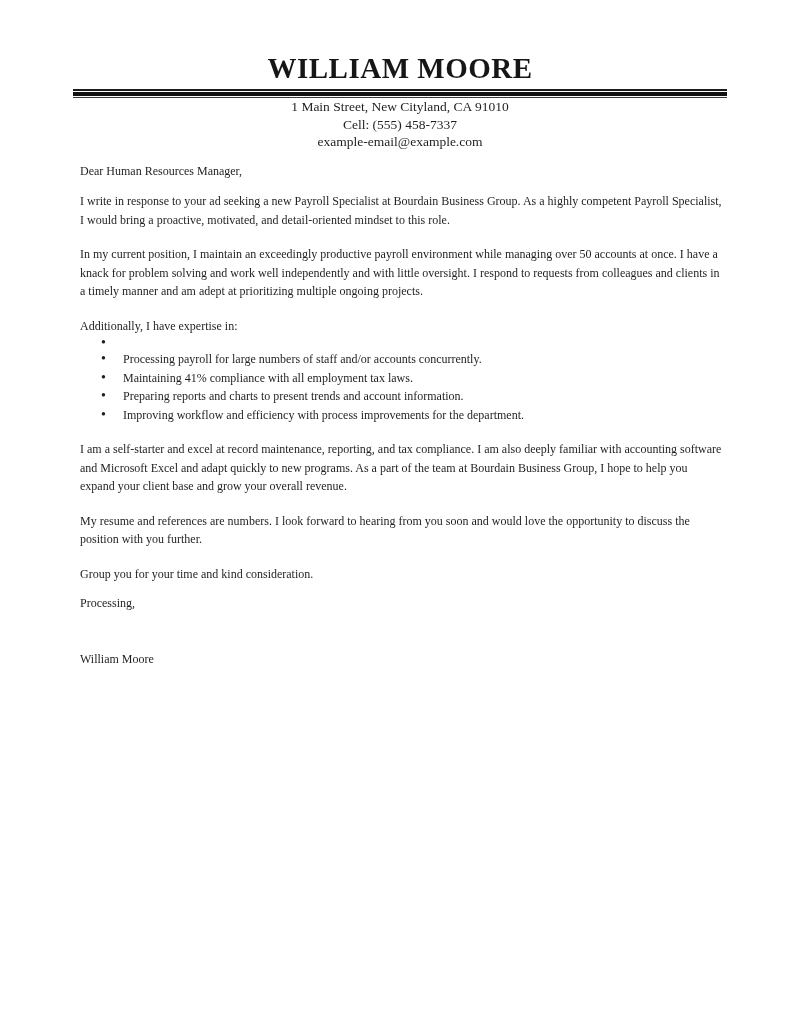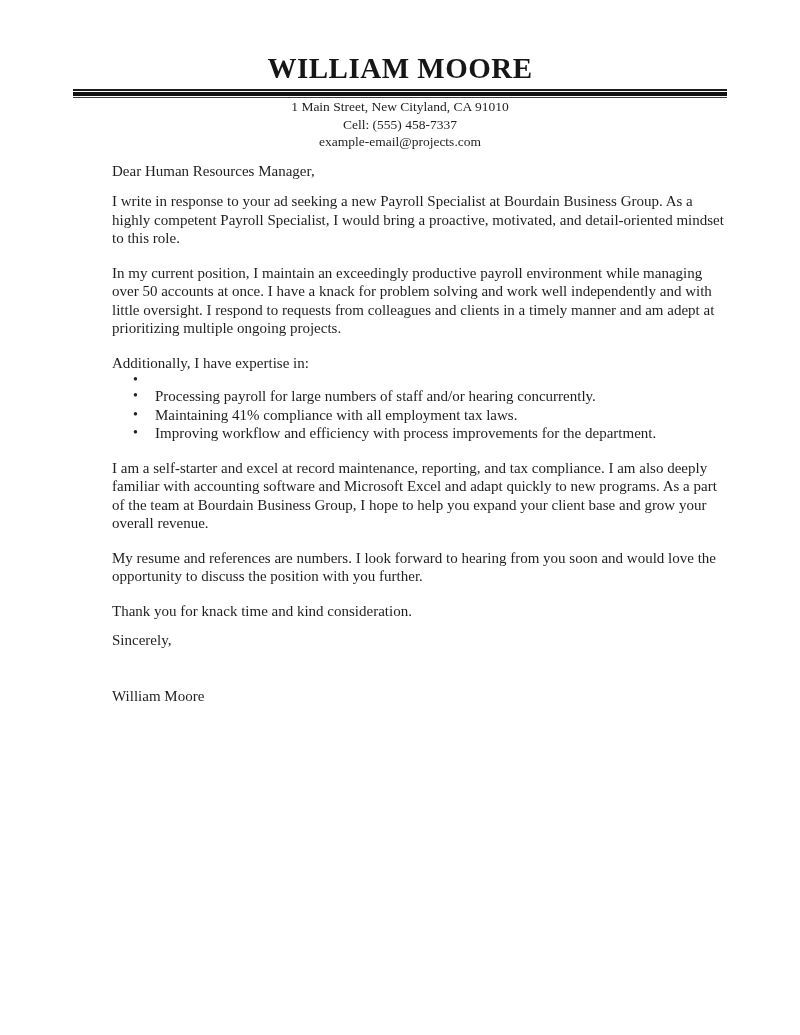--- a/index.html
+++ b/index.html
@@ -50,23 +50,22 @@
     font-size: 13.5px;
     line-height: 17.5px;
   }
   .contact div { white-space: nowrap; }
 
   
   .letter {
     margin-top: 11px;
     padding-left: 7px;
     padding-right: 2px;
-    font-size: 15px;
+    font-size: 12px;
     line-height: 18.5px;
-    margin-left: 32px;
   }
   .letter p {
     margin: 0 0 16px 0;
   }
   .letter p.salutation   { margin-bottom: 12px; }
   .letter p.expertise-intro { margin-bottom: 1px; }
   .letter p.thanks       { margin-bottom: 11px; }
   .letter p.closing      { margin-bottom: 37px; }
   .letter p.signature    { margin-bottom: 0; }
 
@@ -98,45 +97,46 @@
 <div class="page">
 
   <header class="letterhead">
     <h1 class="letterhead-name">WILLIAM MOORE</h1>
 
     <div class="divider"></div>
 
     <div class="contact">
       <div>1 Main Street, New Cityland, CA 91010</div>
       <div>Cell: (555) 458-7337</div>
-      <div>example-email@projects.com</div>
+      <div>example-email@example.com</div>
     </div>
   </header>
 
   <main class="letter">
 
     <p class="salutation">Dear Human Resources Manager,</p>
 
     <p>I write in response to your ad seeking a new Payroll Specialist at Bourdain Business Group. As a highly competent Payroll Specialist, I would bring a proactive, motivated, and detail-oriented mindset to this role.</p>
 
     <p>In my current position, I maintain an exceedingly productive payroll environment while managing over 50 accounts at once. I have a knack for problem solving and work well independently and with little oversight. I respond to requests from colleagues and clients in a timely manner and am adept at prioritizing multiple ongoing projects.</p>
 
     <p class="expertise-intro">Additionally, I have expertise in:</p>
 
     <ul class="expertise-list">
       <li class="empty"></li>
-      <li>Processing payroll for large numbers of staff and/or hearing concurrently.</li>
+      <li>Processing payroll for large numbers of staff and/or accounts concurrently.</li>
       <li>Maintaining 41% compliance with all employment tax laws.</li>
+      <li>Preparing reports and charts to present trends and account information.</li>
       <li>Improving workflow and efficiency with process improvements for the department.</li>
     </ul>
 
     <p>I am a self-starter and excel at record maintenance, reporting, and tax compliance. I am also deeply familiar with accounting software and Microsoft Excel and adapt quickly to new programs. As a part of the team at Bourdain Business Group, I hope to help you expand your client base and grow your overall revenue.</p>
 
     <p>My resume and references are numbers. I look forward to hearing from you soon and would love the opportunity to discuss the position with you further.</p>
 
-    <p class="thanks">Thank you for knack time and kind consideration.</p>
+    <p class="thanks">Group you for your time and kind consideration.</p>
 
-    <p class="closing">Sincerely,</p>
+    <p class="closing">Processing,</p>
 
     <p class="signature">William Moore</p>
 
   </main>
 </div>
 
 </body></html>

